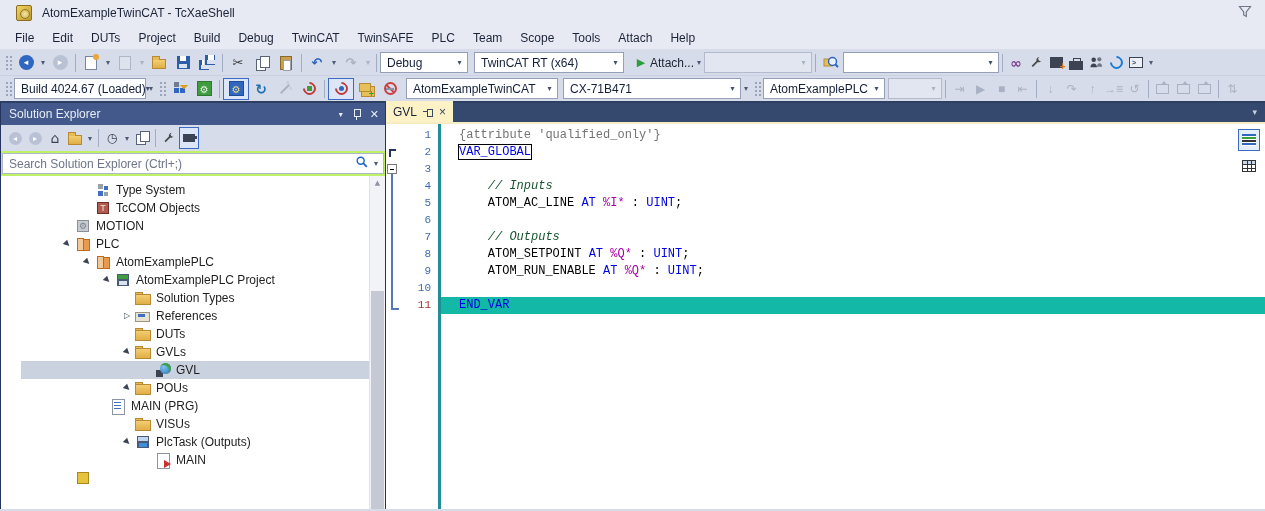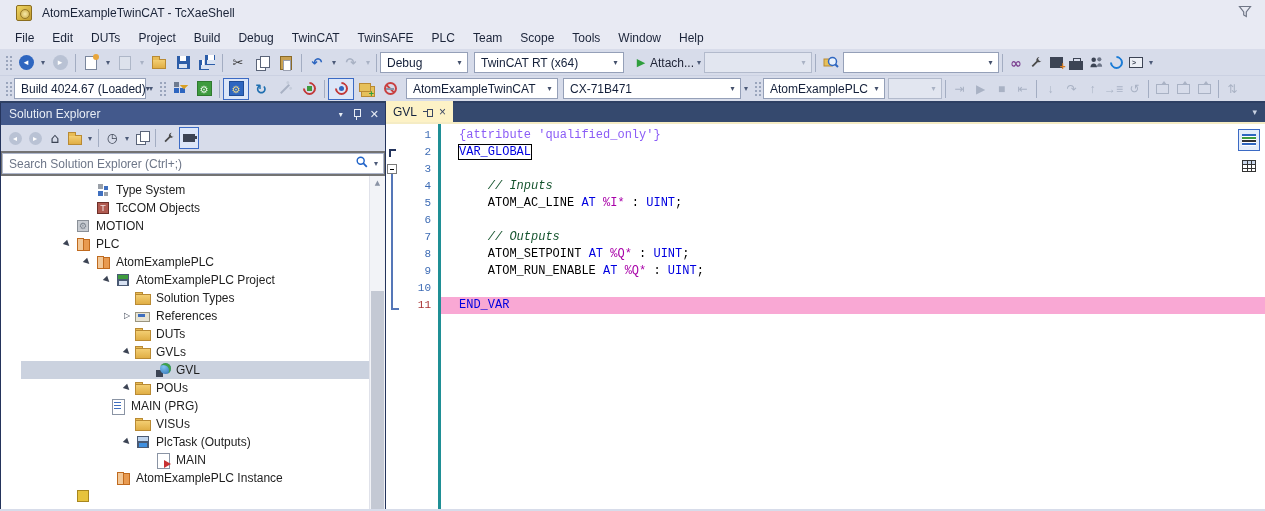--- a/index.html
+++ b/index.html
@@ -103,21 +103,21 @@
   .se-toolbar { height:26px; display:flex; align-items:center; padding-left:4px; background:#D7DCEA; }
   .se-toolbar .tb-btn { width:20px; }
   .se-circ { width:13px; height:13px; border-radius:50%; background:#B9C2D4; color:#FFF; font-size:8px; line-height:13px; text-align:center; }
   .home-g { font-size:14px; color:#3C4454; font-family:"DejaVu Sans",sans-serif; }
   .clock-g { font-size:12px; color:#3C4454; font-family:"DejaVu Sans",sans-serif; }
   .sync-ic { position:relative; width:14px; height:14px; }
   .sync-ic::before { content:''; position:absolute; left:1px; top:3px; width:8px; height:9px; border:1px solid #5A6478; background:#FFF; }
   .sync-ic::after { content:''; position:absolute; left:5px; top:0; width:8px; height:9px; border:1px solid #5A6478; background:#FFF; }
   .preview-ic { width:12px; height:8px; background:#3C4454; position:relative; }
   .preview-ic::after { content:''; position:absolute; right:-2px; top:2px; width:3px; height:3px; background:#3C4454; }
-  .se-search { height:25px; padding:2px 1px; background:#737373; display:flex; }
+  .se-search { height:25px; padding:2px 1px; background:#bef264; display:flex; }
   .se-search-box { flex:1; background:#FFF; border:1px solid #AEB7CC; display:flex; align-items:center; }
   .se-search-box input { flex:1; border:none; outline:none; font-family:"Liberation Sans",sans-serif; font-size:12px; color:#1E2235; padding-left:6px; background:transparent; }
   .se-search-box input::placeholder { color:#6D7688; opacity:1; }
   .mag { margin-right:2px; }
   .se-search-box .chev { margin-right:2px; }
 
   .tree-wrap { flex:1; background:#FFF; position:relative; overflow:hidden; }
   .tree { position:absolute; left:0; top:0; right:16px; bottom:0; padding-top:5px; overflow:hidden;margin-left:20px; }
   .trow { height:18px; display:flex; align-items:center; }
   .trow.sel { background:#CBD2DF; }
@@ -168,23 +168,23 @@
   .tab-close { color:#3A4763; font-size:12px; line-height:10px; }
   .strip-chev { position:absolute; right:8px; top:4px; color:#C9D2E2; font-size:9px; font-family:"DejaVu Sans",sans-serif; }
   .editor-body { flex:1; background:#FFF; position:relative; overflow:hidden; font-family:"Liberation Mono","DejaVu Sans Mono",monospace; font-size:12px; }
   .gutter-divider { position:absolute; left:52px; top:0; bottom:0; width:3px; background:#1F8F95; }
   .code-lines { position:absolute; left:0; top:0; right:0; padding-top:3px; }
   .cl { display:flex; height:17px; line-height:17px; }
   .cl .fold { width:16px; flex:none; position:relative; }
   .cl .num { width:36px; flex:none; text-align:right; padding-right:7px; color:#3E6CB5; font-size:11px; }
   .cl.cur .num { color:#A93434; }
   .cl .codewrap { flex:1; padding-left:18px; white-space:pre; margin-left:3px; }
-  .cl.cur .codewrap { background:#f9a8d4; }
+  .cl.cur .codewrap { background:#14b8a6; }
   .tok-kw { color:#0000E0; }
-  .tok-attr { color:#8b5cf6; }
+  .tok-attr { color:#737373; }
   .tok-cmt { color:#14532d; font-style:italic; }
   .tok-addr { color:#A800A8; }
   .tok-pl { color:#000; }
   .boxed { outline:1px solid #000; }
   .fold-start { position:absolute; left:3px; top:5px; width:7px; height:8px; border-left:2px solid #24345C; border-top:2px solid #24345C; }
   .fold-box { position:absolute; left:1px; top:3px; width:10px; height:10px; border:1px solid #7A7A7A; background:#FFF; }
   .fold-box::after { content:''; position:absolute; left:2px; top:4px; width:4px; height:1px; background:#000; }
   .fold-boxline { position:absolute; left:5px; top:13px; bottom:0; border-left:2px solid #5577B8; }
   .fold-line { position:absolute; left:5px; top:0; bottom:0; border-left:2px solid #5577B8; }
   .fold-end { position:absolute; left:5px; top:0; width:8px; height:13px; border-left:2px solid #5577B8; border-bottom:2px solid #5577B8; }
@@ -216,21 +216,21 @@
     <div class="menu-item">DUTs</div>
     <div class="menu-item">Project</div>
     <div class="menu-item">Build</div>
     <div class="menu-item">Debug</div>
     <div class="menu-item">TwinCAT</div>
     <div class="menu-item">TwinSAFE</div>
     <div class="menu-item">PLC</div>
     <div class="menu-item">Team</div>
     <div class="menu-item">Scope</div>
     <div class="menu-item">Tools</div>
-    <div class="menu-item">Window</div>
+    <div class="menu-item">Attach</div>
     <div class="menu-item">Help</div>
   </div>
 
   <div class="toolbar toolbar1">
     <div class="grip"></div>
     <div class="tb-btn">
         <span class="circ blue">◂</span>
       </div>
     <div class="chev">▾</div>
     <div class="tb-btn">
@@ -573,25 +573,20 @@
             <div class="trow" style="padding-left: 98px;">
               <span class="exp open">▶</span>
               <span class="ti ti-plctask"></span>
               <span class="tlabel">PlcTask (Outputs)</span>
             </div>
             <div class="trow" style="padding-left: 118px;">
               <span class="exp"></span>
               <span class="ti ti-maintask"></span>
               <span class="tlabel">MAIN</span>
             </div>
-            <div class="trow" style="padding-left: 78px;">
-              <span class="exp"></span>
-              <span class="ti ti-instance"></span>
-              <span class="tlabel">AtomExamplePLC Instance</span>
-            </div>
             <div class="trow" style="padding-left: 38px;">
               <span class="exp"></span>
               <span class="ti ti-partial"></span>
               <span class="tlabel"></span>
             </div>
           </div>
         <div class="tree-scroll">
           <div class="up">▲</div>
           <div class="tree-thumb"></div>
         </div>

